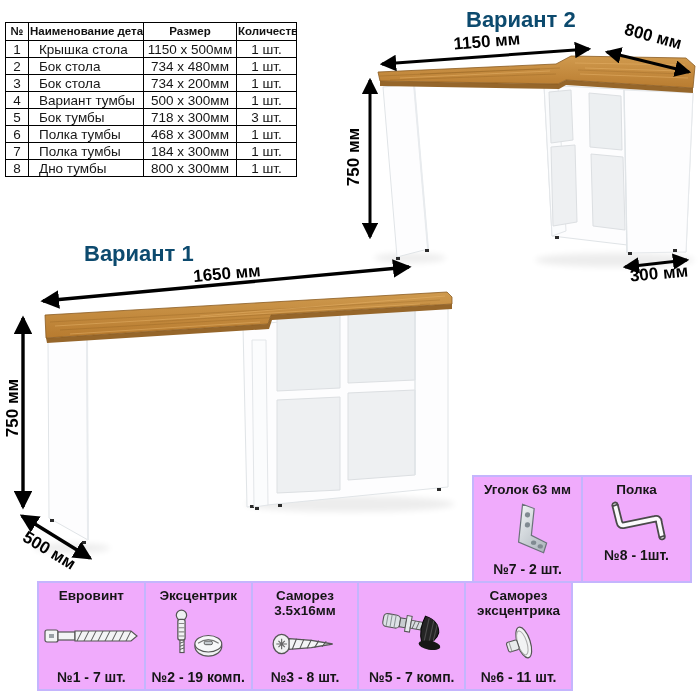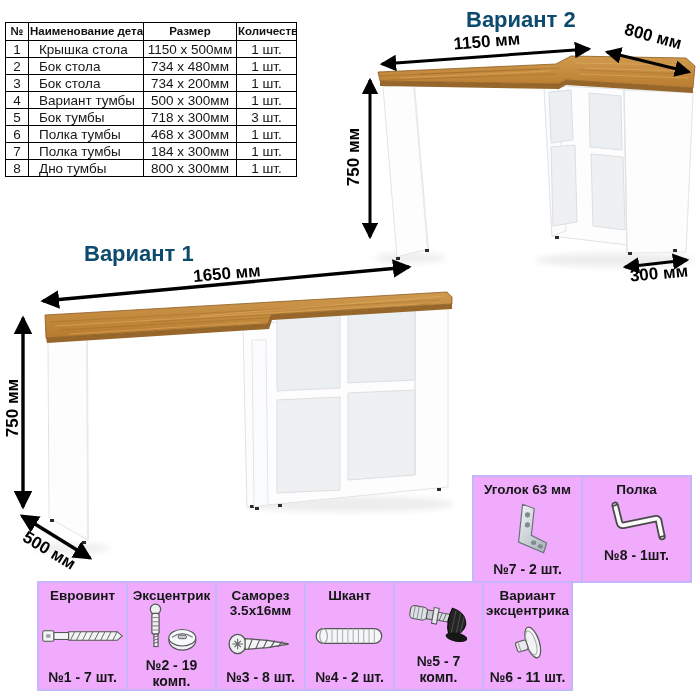--- a/index.html
+++ b/index.html
@@ -316,31 +316,20 @@
         <svg width="68" height="28" viewBox="0 0 64 26">
           <ellipse cx="10" cy="13" rx="8" ry="9" fill="#f0f1f2" stroke="#555" stroke-width="1.2"></ellipse>
           <path d="M5,13 H15 M10,8 V18 M7,10 L13,16 M13,10 L7,16" stroke="#666" stroke-width="1.1"></path>
           <path d="M17,8 L38,9.5 L58,13 L38,16.5 L17,18 Z" fill="#f3f4f5" stroke="#555" stroke-width="1.2"></path>
           <path d="M20,18 L24,8 M27,17.6 L31,8.4 M34,17 L38,9 M41,16.4 L45,9.8 M48,15.6 L52,10.6" stroke="#555" stroke-width="1" fill="none"></path>
         </svg>
       </div>
       <div class="hwqty">№3 - 8 шт.</div>
     </div>
 
-    <div class="hwcell">
-      <div class="hwname">Шкант</div>
-      <div class="hwicon">
-        <svg width="74" height="26" viewBox="0 0 70 24">
-          <rect x="3" y="5" width="62" height="14" rx="7" fill="#f5f6f7" stroke="#555" stroke-width="1.2"></rect>
-          <ellipse cx="10" cy="12" rx="3.6" ry="6.8" fill="none" stroke="#999" stroke-width="1"></ellipse>
-          <path d="M18,6 V18 M23,5.4 V18.6 M28,5.2 V18.8 M33,5 V19 M38,5 V19 M43,5.2 V18.8 M48,5.4 V18.6 M53,5.6 V18.4 M58,6 V18" stroke="#aab0b5" stroke-width="1"></path>
-        </svg>
-      </div>
-      <div class="hwqty">№4 - 2 шт.</div>
-    </div>
 
     <div class="hwcell">
       <div class="hwicon">
         <svg width="72" height="46" viewBox="0 0 70 46">
           <g transform="rotate(10 35 23)">
             <rect x="5" y="12" width="17" height="13" rx="4" fill="#dde2e6" stroke="#555" stroke-width="1.1"></rect>
             <path d="M9,12 V25 M13,12 V25 M17,12 V25" stroke="#8a9196" stroke-width="1"></path>
             <rect x="22" y="14" width="6" height="9" fill="#c8cdd1" stroke="#555" stroke-width="1"></rect>
             <rect x="28" y="10.5" width="5" height="16" fill="#e5e9ec" stroke="#555" stroke-width="1"></rect>
             <rect x="33" y="14.5" width="13" height="8" fill="#d7dce0" stroke="#555" stroke-width="1"></rect>
@@ -348,21 +337,21 @@
             <path d="M46,8 Q60,10 62,22 Q61,34 47,35 Q44,28 44,22 Q44,14 46,8 Z" fill="#242424" stroke="#000" stroke-width="1"></path>
             <path d="M50,9.5 L49,34 M55,11 L54,33.5 M59,14 L58,31" stroke="#4d4d4d" stroke-width="1.1"></path>
             <ellipse cx="55" cy="36" rx="11" ry="4.5" fill="#161616"></ellipse>
           </g>
         </svg>
       </div>
       <div class="hwqty">№5 - 7 комп.</div>
     </div>
 
     <div class="hwcell">
-      <div class="hwname">Вариант эксцентрика</div>
+      <div class="hwname">Саморез эксцентрика</div>
       <div class="hwicon">
         <svg width="46" height="44" viewBox="0 0 44 44">
           <g transform="rotate(-18 22 22)">
             <ellipse cx="27" cy="22" rx="6.5" ry="16" fill="#f2f3f4" stroke="#555" stroke-width="1.2"></ellipse>
             <ellipse cx="25.5" cy="22" rx="4.5" ry="12.5" fill="none" stroke="#aaa" stroke-width="1"></ellipse>
             <rect x="10" y="17" width="11" height="10" rx="2" fill="#e8eaec" stroke="#555" stroke-width="1.1"></rect>
             <path d="M13,17 V27" stroke="#999" stroke-width="1"></path>
           </g>
         </svg>
       </div>

